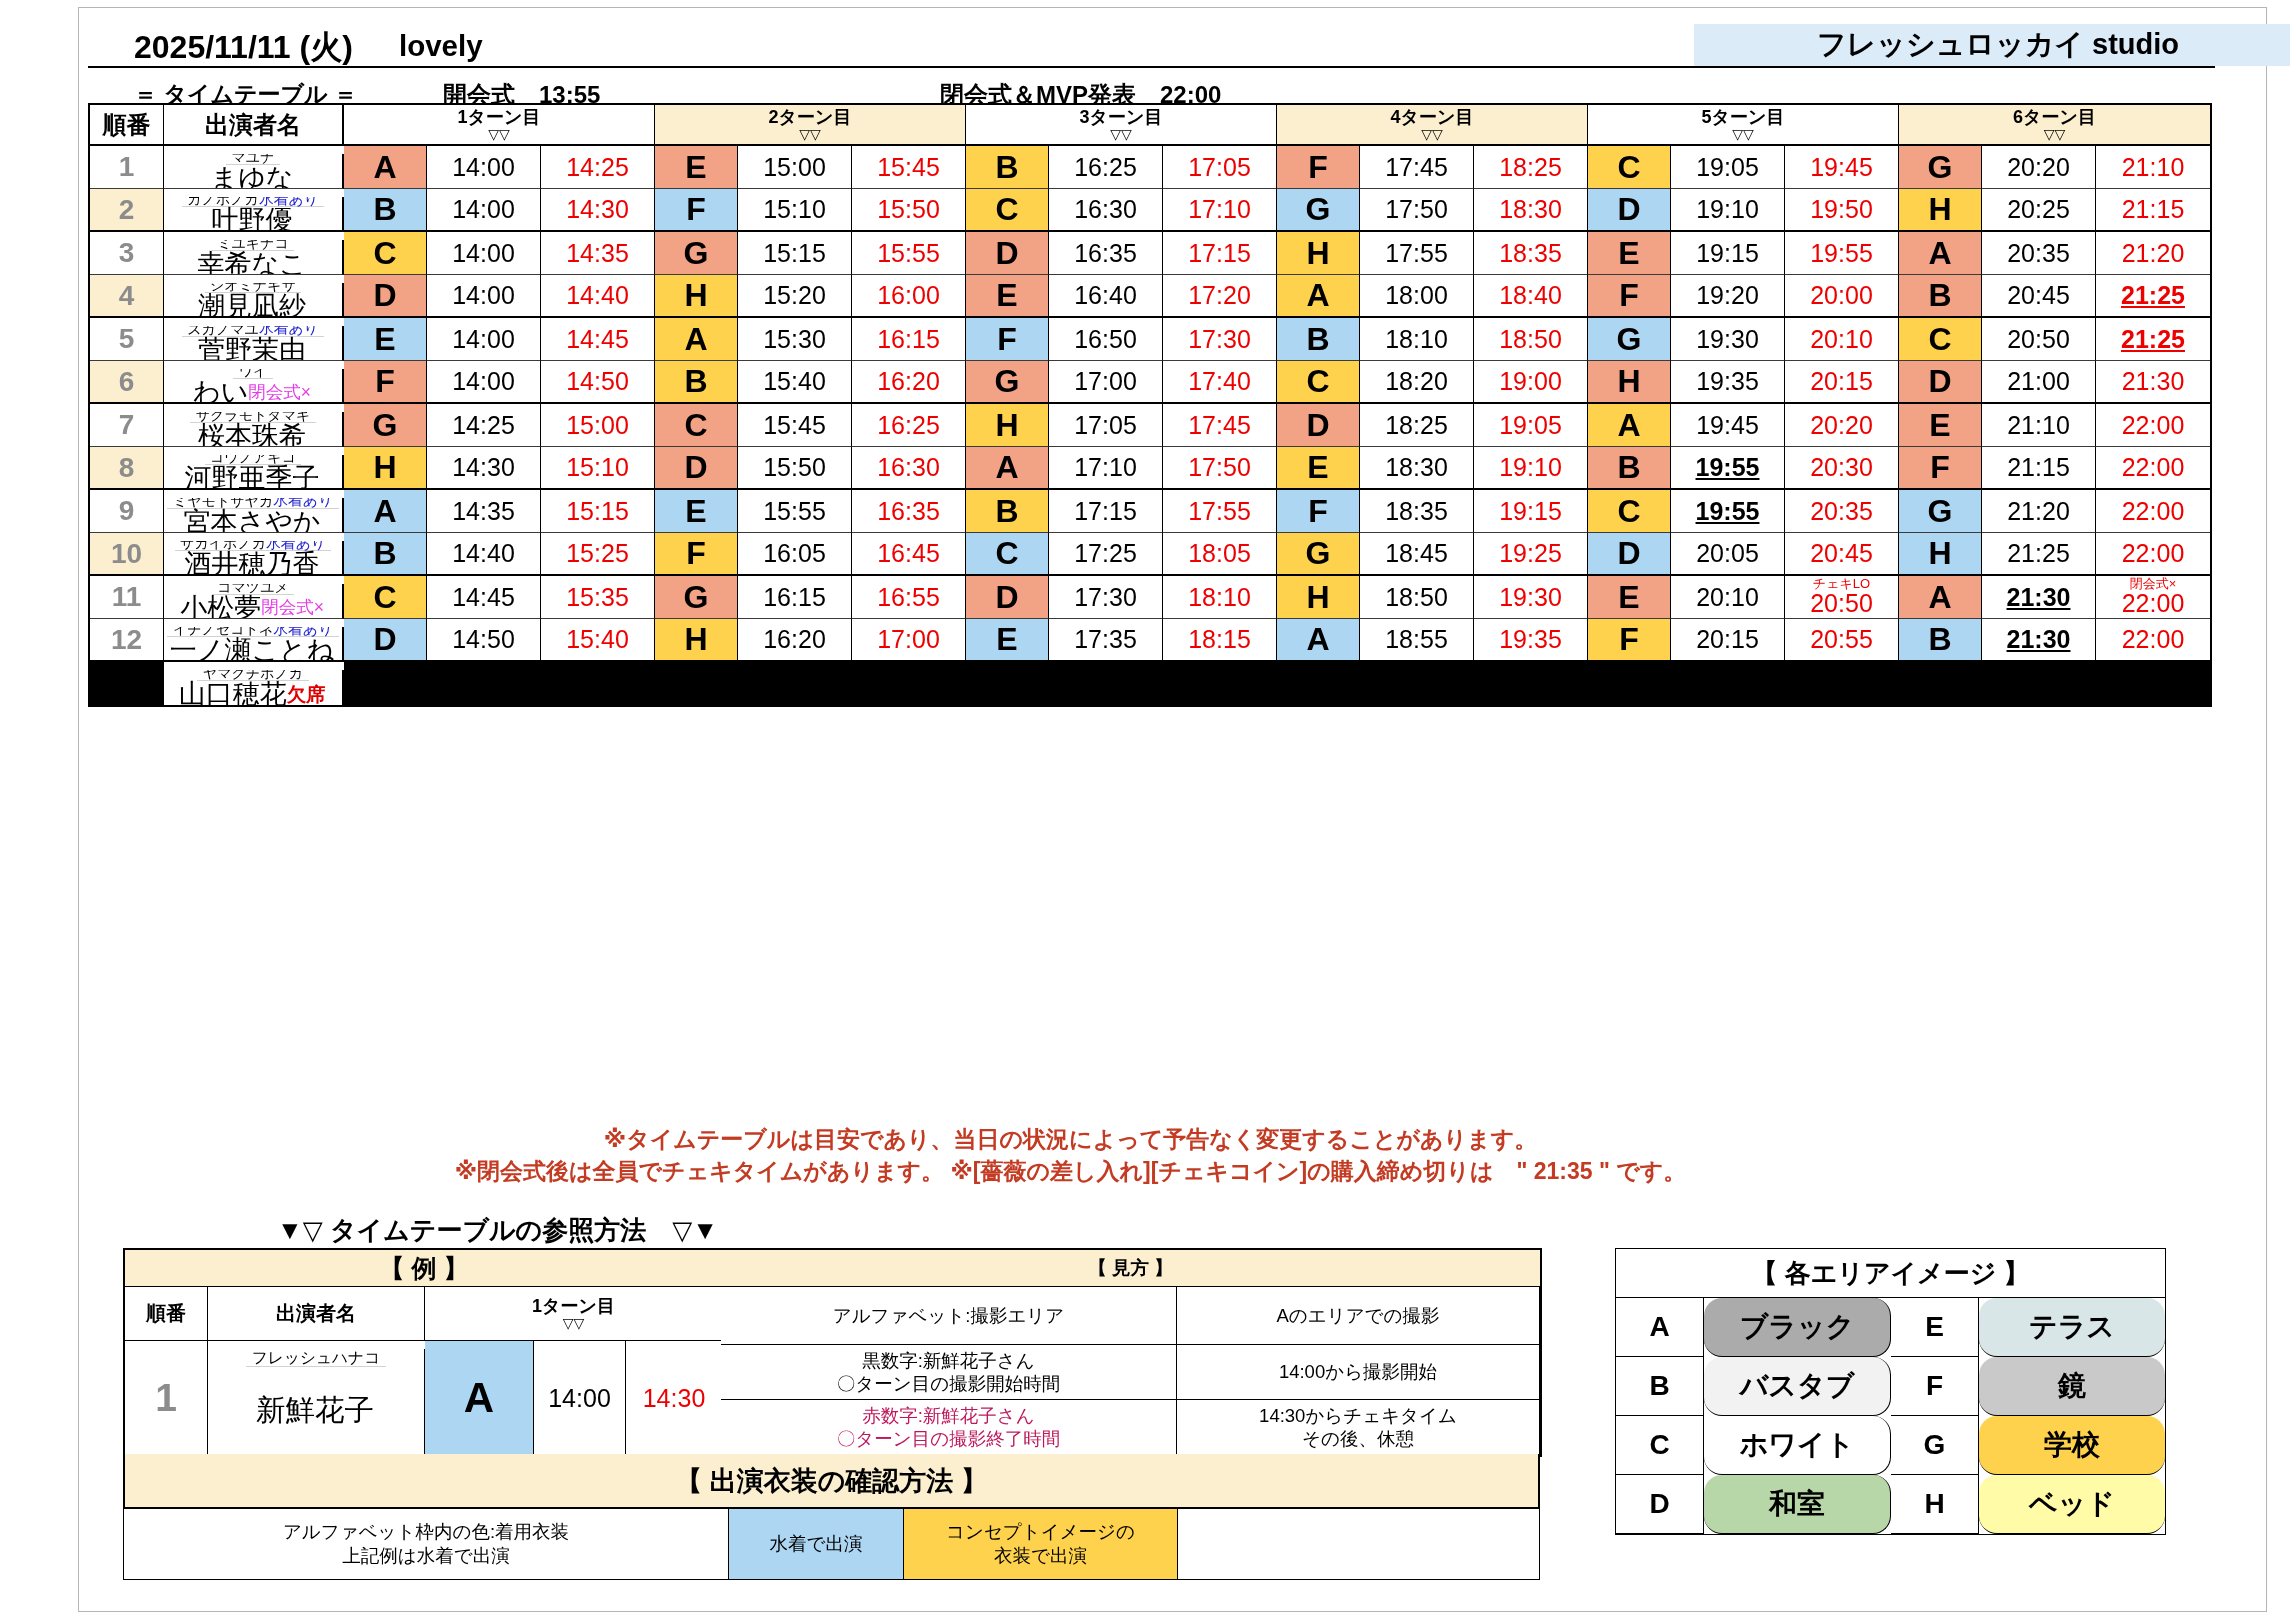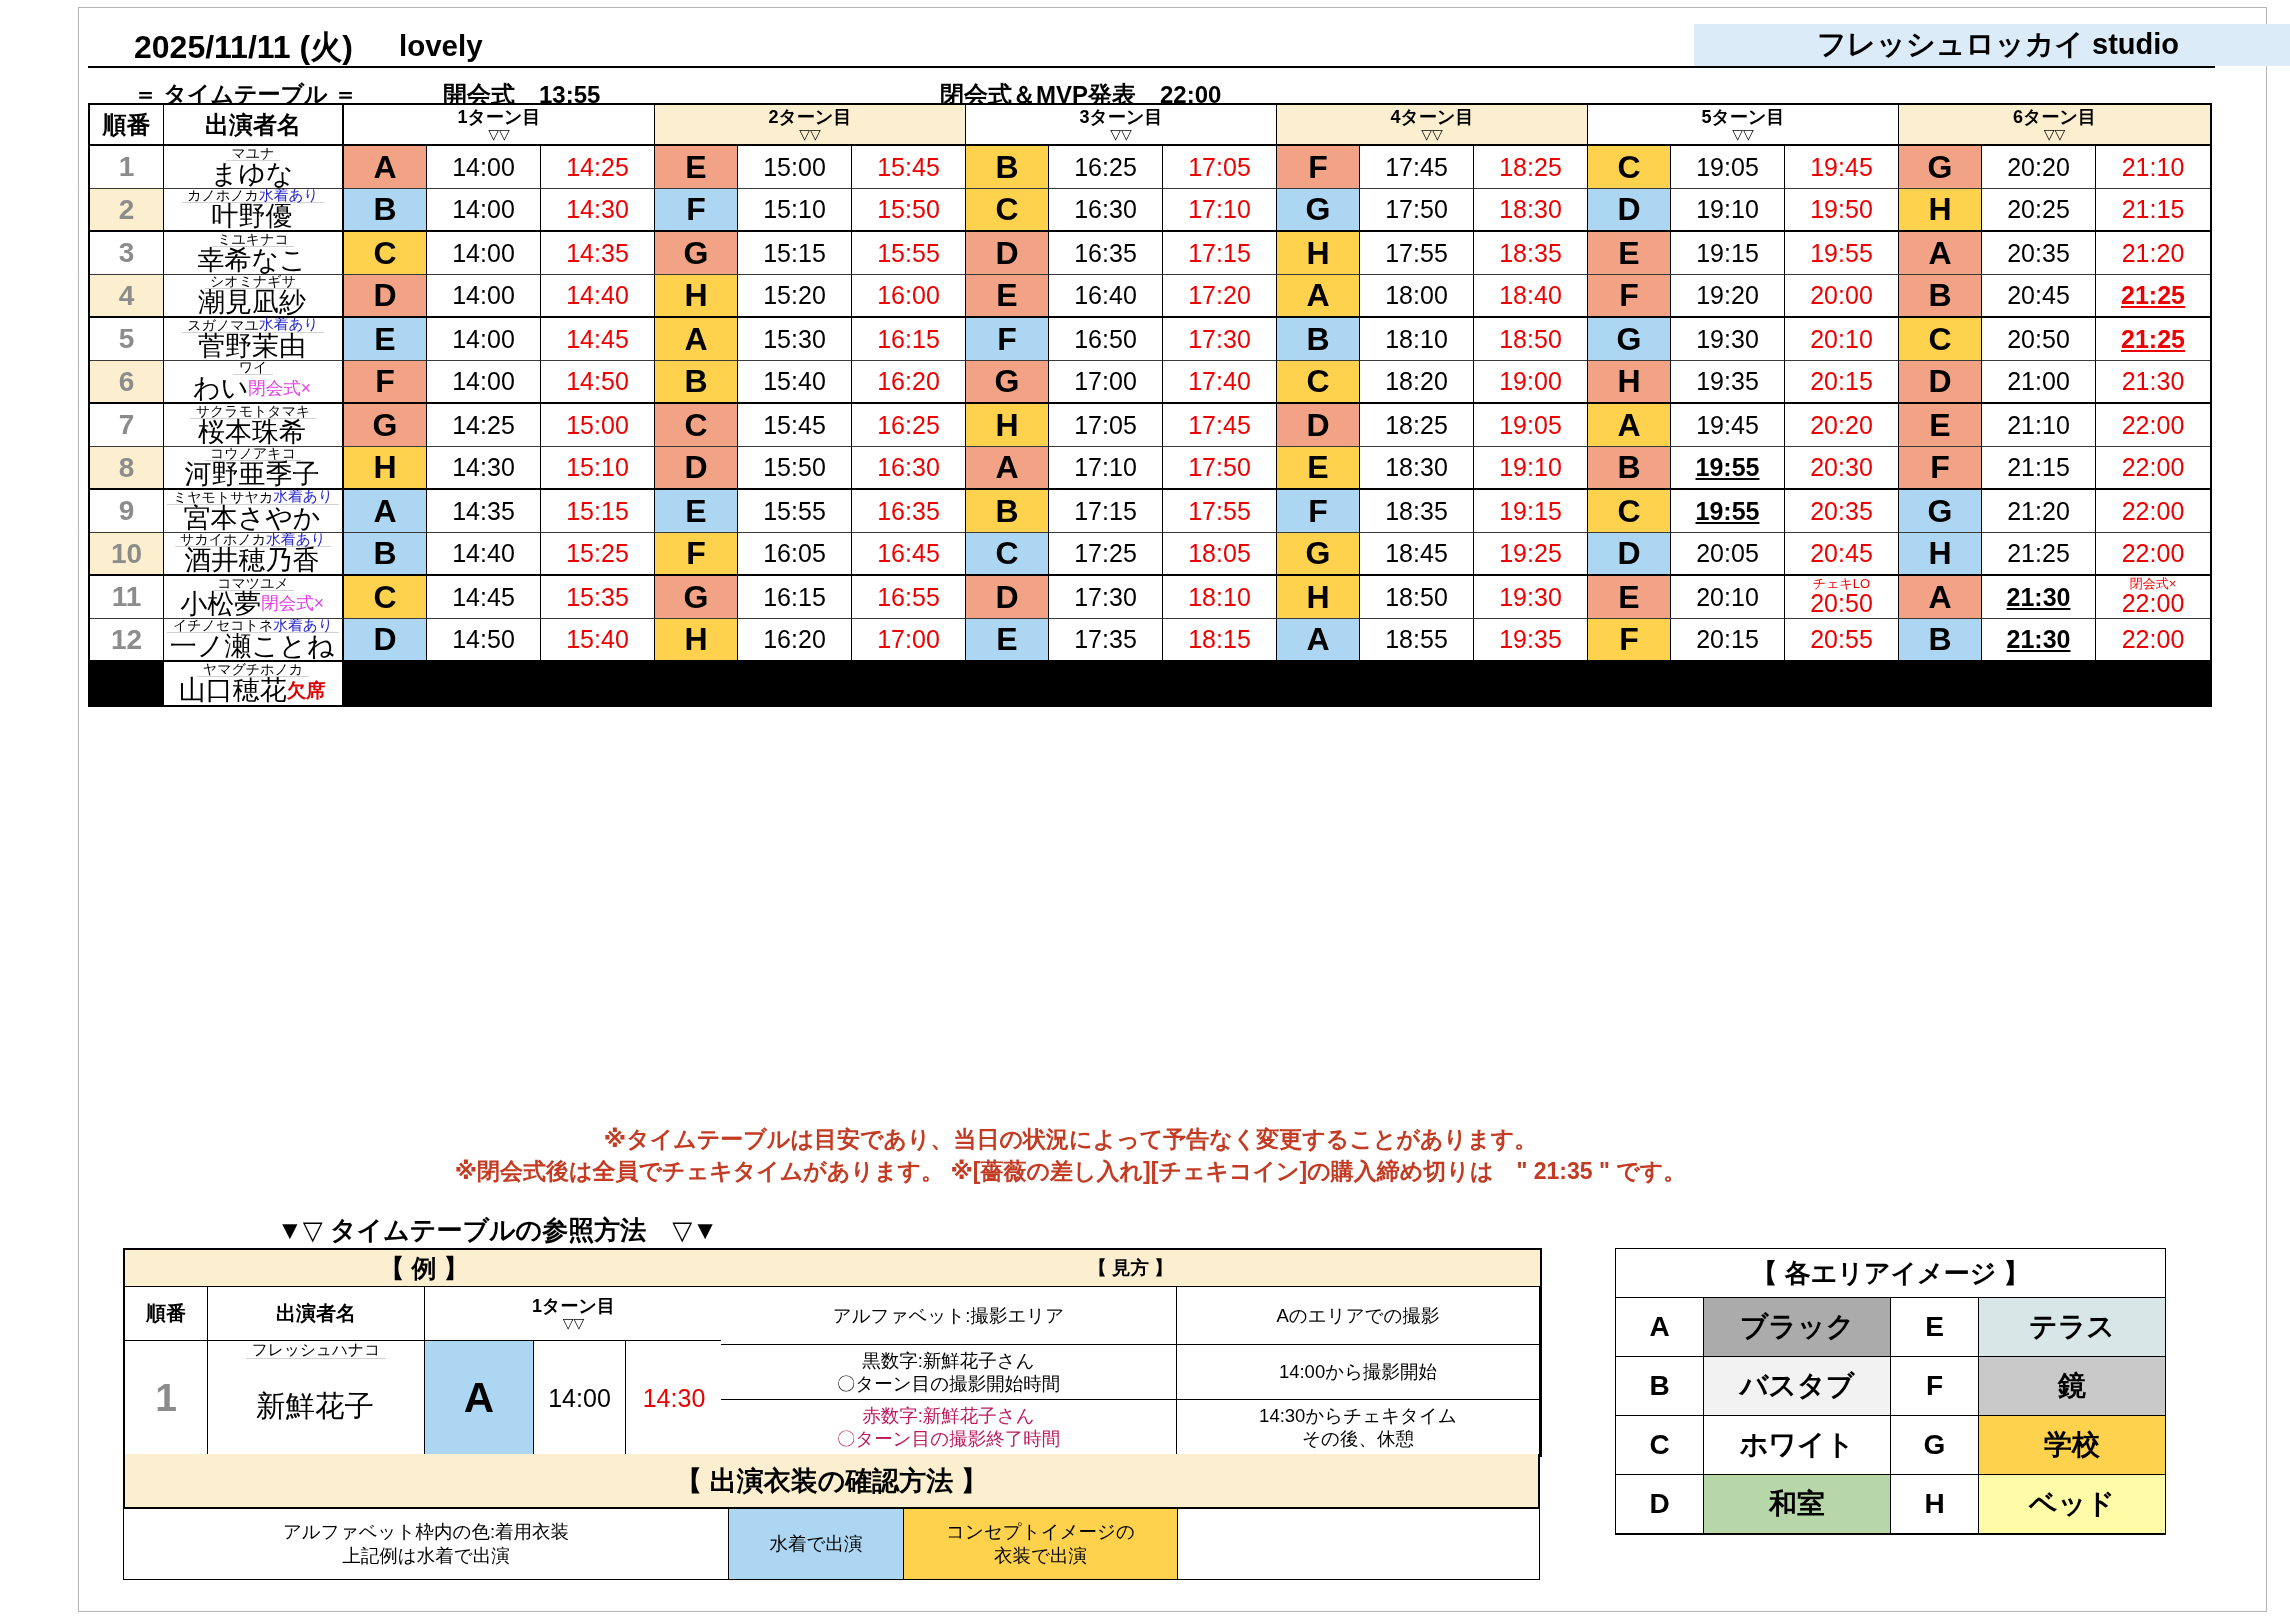--- a/index.html
+++ b/index.html
@@ -29,21 +29,21 @@
   .brn{border-right:none !important;}
   .bb3{border-bottom:2.8px solid #000 !important;}
   .bbn{border-bottom:none !important;}
   .bg-cream{background:#FBEFD0;}
   .bg-black{background:#000;}
   .hcell{font-size:24px;font-weight:700;}
   .turn-h{flex-direction:column;line-height:1.05;font-weight:700;}
   .turn-h .tname{font-size:18px;}
   .turn-h .tmark{font-size:14px;font-weight:400;}
   .num{font-size:28px;font-weight:700;color:#8c8c8c;}
-  .namecell{flex-direction:column;align-items:stretch;justify-content:flex-start;padding:0;}
+  .namecell{flex-direction:column;align-items:stretch;justify-content:flex-start;padding:0;margin-top:8px;}
   .kana-line{height:15.7px;border-bottom:0.9px solid #d2d2d2;display:flex;justify-content:space-between;
              align-items:center;padding:0.9px 5.5px 0 5.5px;font-size:14px;line-height:1;}
   .name-line{flex:1;display:flex;align-items:center;justify-content:space-between;padding:0 7.4px 1.8px 5.5px;
              font-size:27px;line-height:1;}
   .badge-swim{color:#1F1FCC;font-size:14.8px;}
   .badge-close{color:#E53CE5;font-size:17.5px;}
   .badge-absent{color:#E00000;font-size:19.4px;font-weight:700;}
   .letter{font-size:32px;font-weight:700;}
   .c-s{background:#F2A285;} .c-b{background:#ADD6F2;} .c-y{background:#FFD24D;}
   .time{font-size:25px;flex-direction:column;line-height:1.05;}
@@ -88,21 +88,21 @@
             border-right:0.9px solid #000;text-align:center;font-size:18.5px;white-space:pre-line;line-height:1.3;}
 
   
   .ar{position:absolute;left:1615px;top:1248px;display:grid;
       grid-template-columns:88px 187px 88px 186px;grid-template-rows:49px repeat(4,59px);
       border:1.8px solid #000;background:#fff;}
   .ar > div{box-sizing:border-box;display:flex;align-items:center;justify-content:center;
             border-right:0.9px solid #000;border-bottom:1.8px solid #000;}
   .ar-head{grid-column:span 4;font-size:26px;font-weight:700;border-right:none !important;}
   .ar-letter{font-size:28px;font-weight:700;background:#fff;}
-  .ar-name{font-size:28px;font-weight:700;}
+  .ar-name{font-size:28px;font-weight:700;border-radius:18px;}
 </style>
 </head>
 <body>
 
 <div class="page">
   <div class="frame"></div>
 
   <div class="hdr-date">2025/11/11 (火)</div>
   <div class="hdr-event">lovely</div>
   <div class="hdr-studio">フレッシュロッカイ studio</div>

